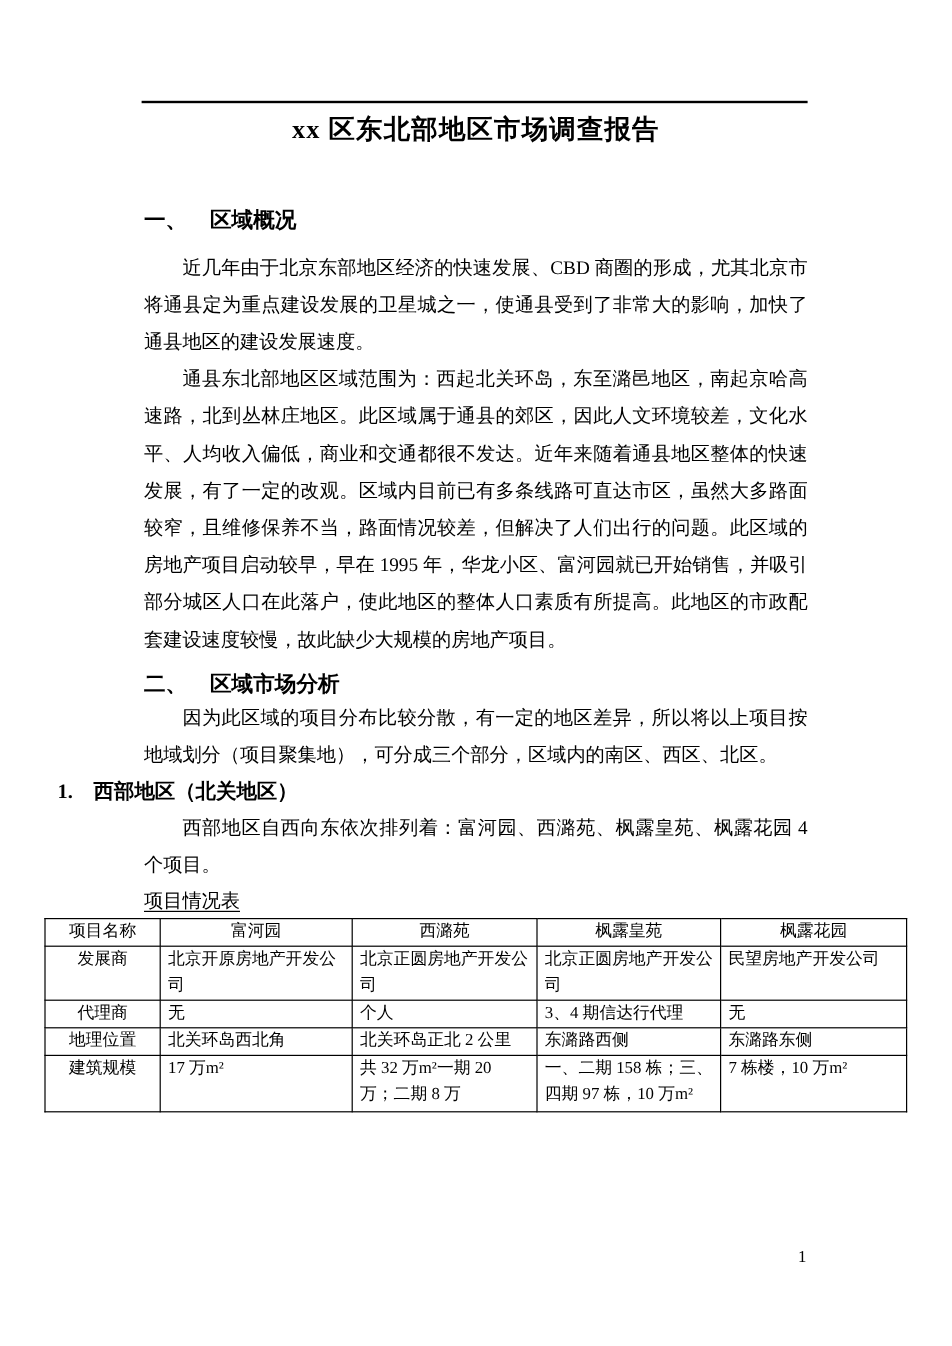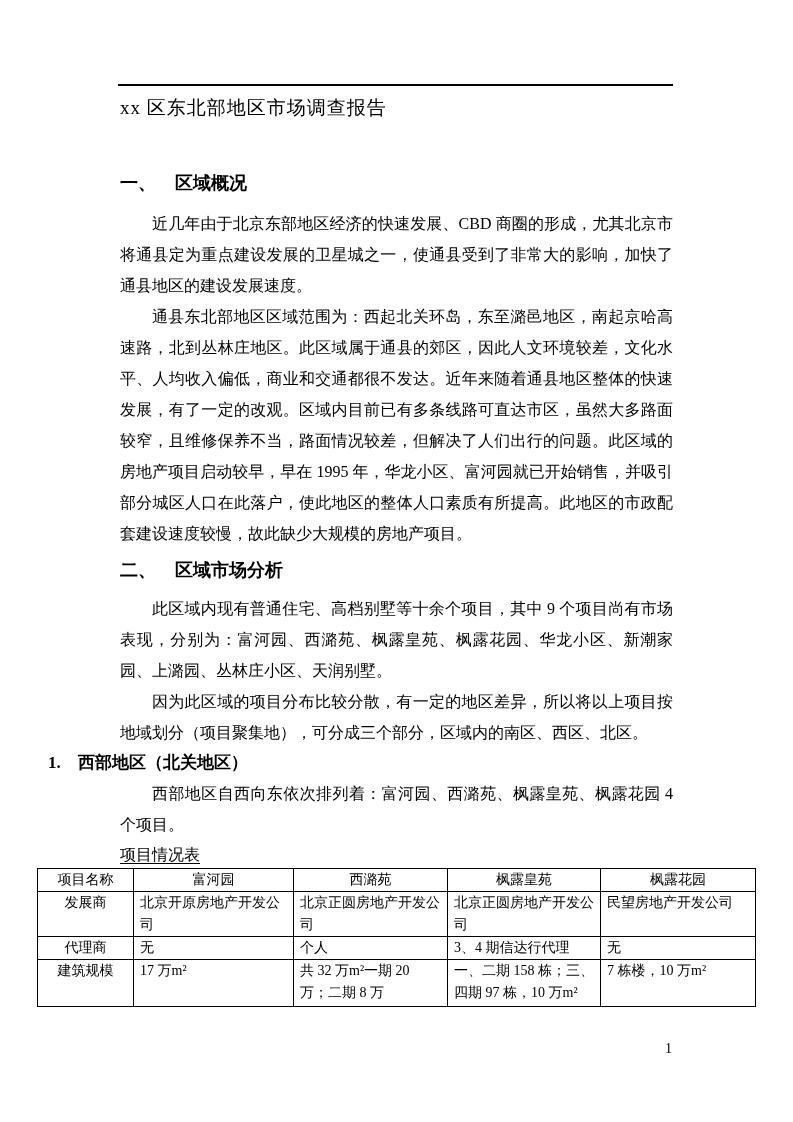--- a/index.html
+++ b/index.html
@@ -16,23 +16,24 @@
     font-family: "Liberation Serif", "DejaVu Serif", serif;
     overflow: hidden;
   }
   .header-rule {
     margin: 0 120px 0 118px;
     height: 84px;
     border-bottom: 2px solid #000000;
   }
   .doc-title {
     margin: 6px 120px 0 120px;
-    font-size: 19px;
+    text-align: center;
+    font-size: 22px;
     line-height: 32px;
-    font-weight: normal;
+    font-weight: bold;
     letter-spacing: 1px;
   }
   .h-major {
     margin: 46px 120px 0 120px;
     font-family: Liberation Sans, sans-serif;
     font-size: 18px;
     line-height: 26px;
     font-weight: bold;
   }
   .h-major.second {
@@ -122,21 +123,20 @@
     <span class="h-num">一、</span><span>区域概况</span>
   </div>
 
   <p class="para first-after-h1">近几年由于北京东部地区经济的快速发展、CBD 商圈的形成，尤其北京市将通县定为重点建设发展的卫星城之一，使通县受到了非常大的影响，加快了通县地区的建设发展速度。</p>
   <p class="para">通县东北部地区区域范围为：西起北关环岛，东至潞邑地区，南起京哈高速路，北到丛林庄地区。此区域属于通县的郊区，因此人文环境较差，文化水平、人均收入偏低，商业和交通都很不发达。近年来随着通县地区整体的快速发展，有了一定的改观。区域内目前已有多条线路可直达市区，虽然大多路面较窄，且维修保养不当，路面情况较差，但解决了人们出行的问题。此区域的房地产项目启动较早，早在 1995 年，华龙小区、富河园就已开始销售，并吸引部分城区人口在此落户，使此地区的整体人口素质有所提高。此地区的市政配套建设速度较慢，故此缺少大规模的房地产项目。</p>
 
   <div class="h-major second">
     <span class="h-num">二、</span><span>区域市场分析</span>
   </div>
 
-  <p class="para first-after-h2">此区域内现有普通住宅、高档别墅等十余个项目，其中 9 个项目尚有市场表现，分别为：富河园、西潞苑、枫露皇苑、枫露花园、华龙小区、新潮家园、上潞园、丛林庄小区、天润别墅。</p>
   <p class="para">因为此区域的项目分布比较分散，有一定的地区差异，所以将以上项目按地域划分（项目聚集地），可分成三个部分，区域内的南区、西区、北区。</p>
 
   <div class="h-minor">
     <span class="h-num">1.</span><span>西部地区（北关地区）</span>
   </div>
 
   <p class="para">西部地区自西向东依次排列着：富河园、西潞苑、枫露皇苑、枫露花园 4 个项目。</p>
 
   <div class="table-caption">
     <span>项目情况表</span>
@@ -165,20 +165,27 @@
         <td>北京正圆房地产开发公司</td>
         <td>民望房地产开发公司</td>
       </tr>
       <tr class="single">
         <td class="c-label">代理商</td>
         <td>无</td>
         <td>个人</td>
         <td>3、4 期信达行代理</td>
         <td>无</td>
       </tr>
+      <tr class="single">
+        <td class="c-label">地理位置</td>
+        <td>北关环岛西北角</td>
+        <td>北关环岛正北 2 公里</td>
+        <td>东潞路西侧</td>
+        <td>东潞路东侧</td>
+      </tr>
       <tr class="double">
         <td class="c-label">建筑规模</td>
         <td>17 万m²</td>
         <td>共 32 万m²一期 20 万；二期 8 万</td>
         <td>一、二期 158 栋；三、四期 97 栋，10 万m²</td>
         <td>7 栋楼，10 万m²</td>
       </tr>
     </tbody>
   </table>
 

